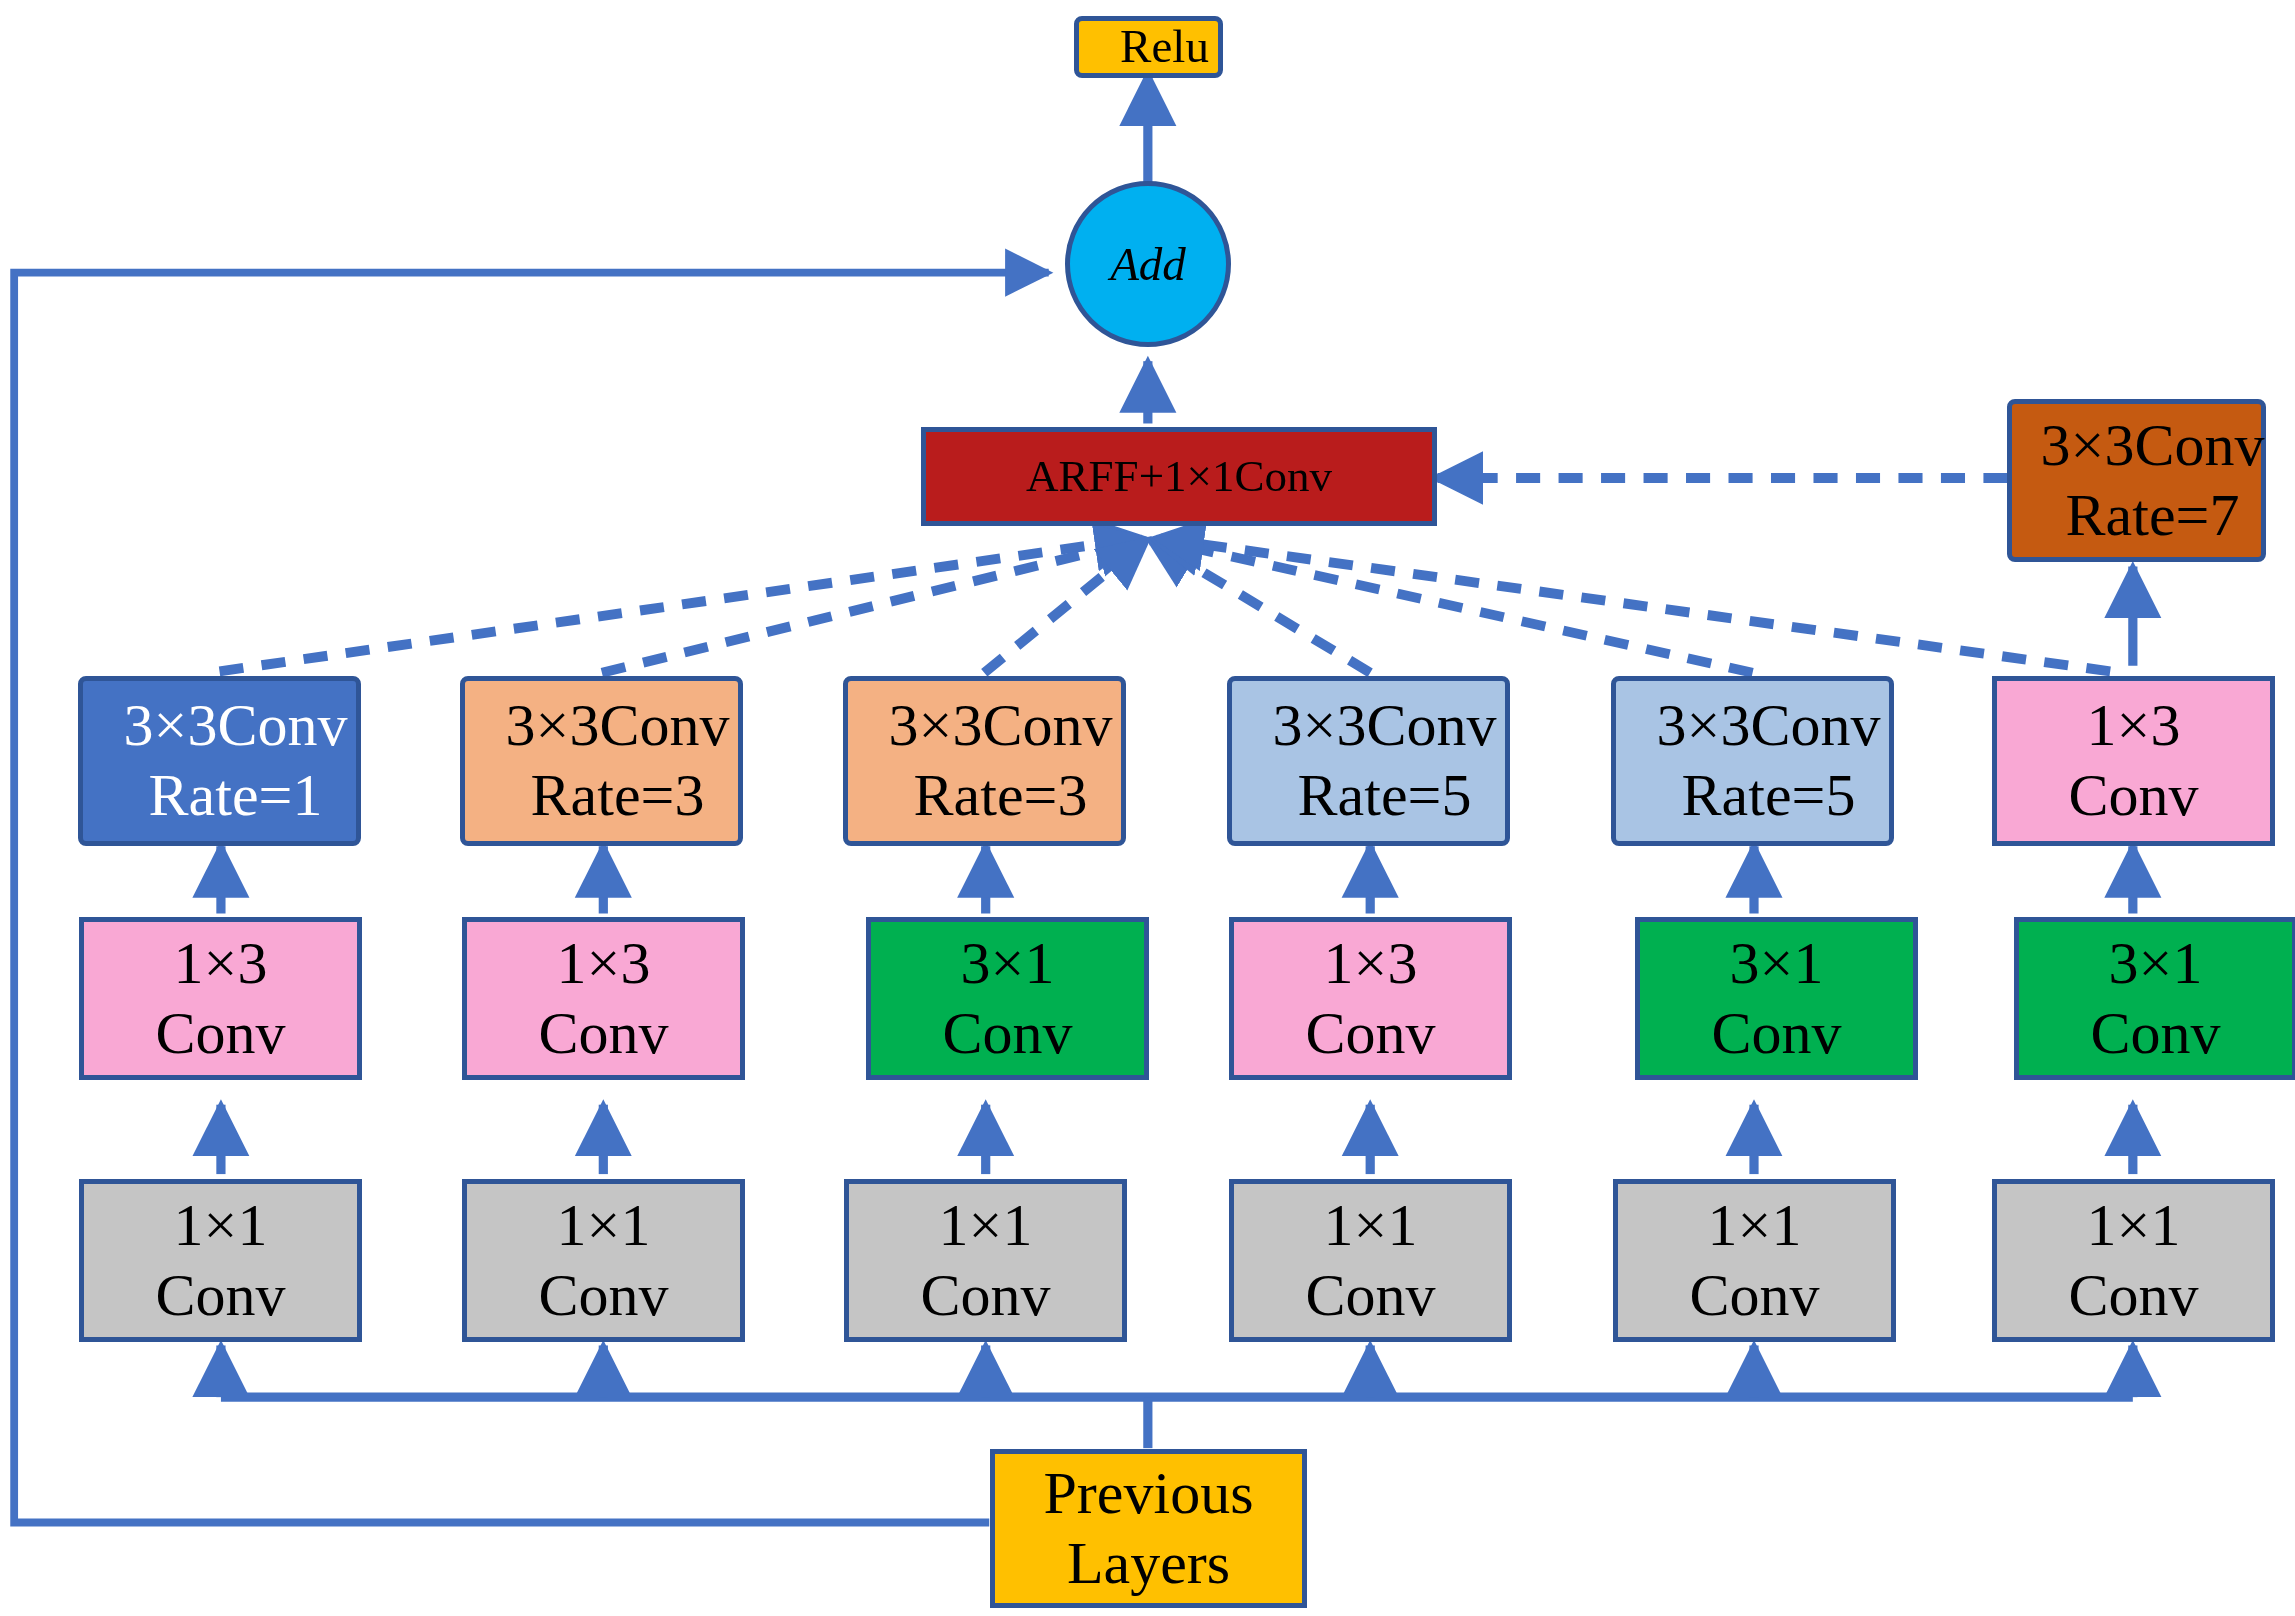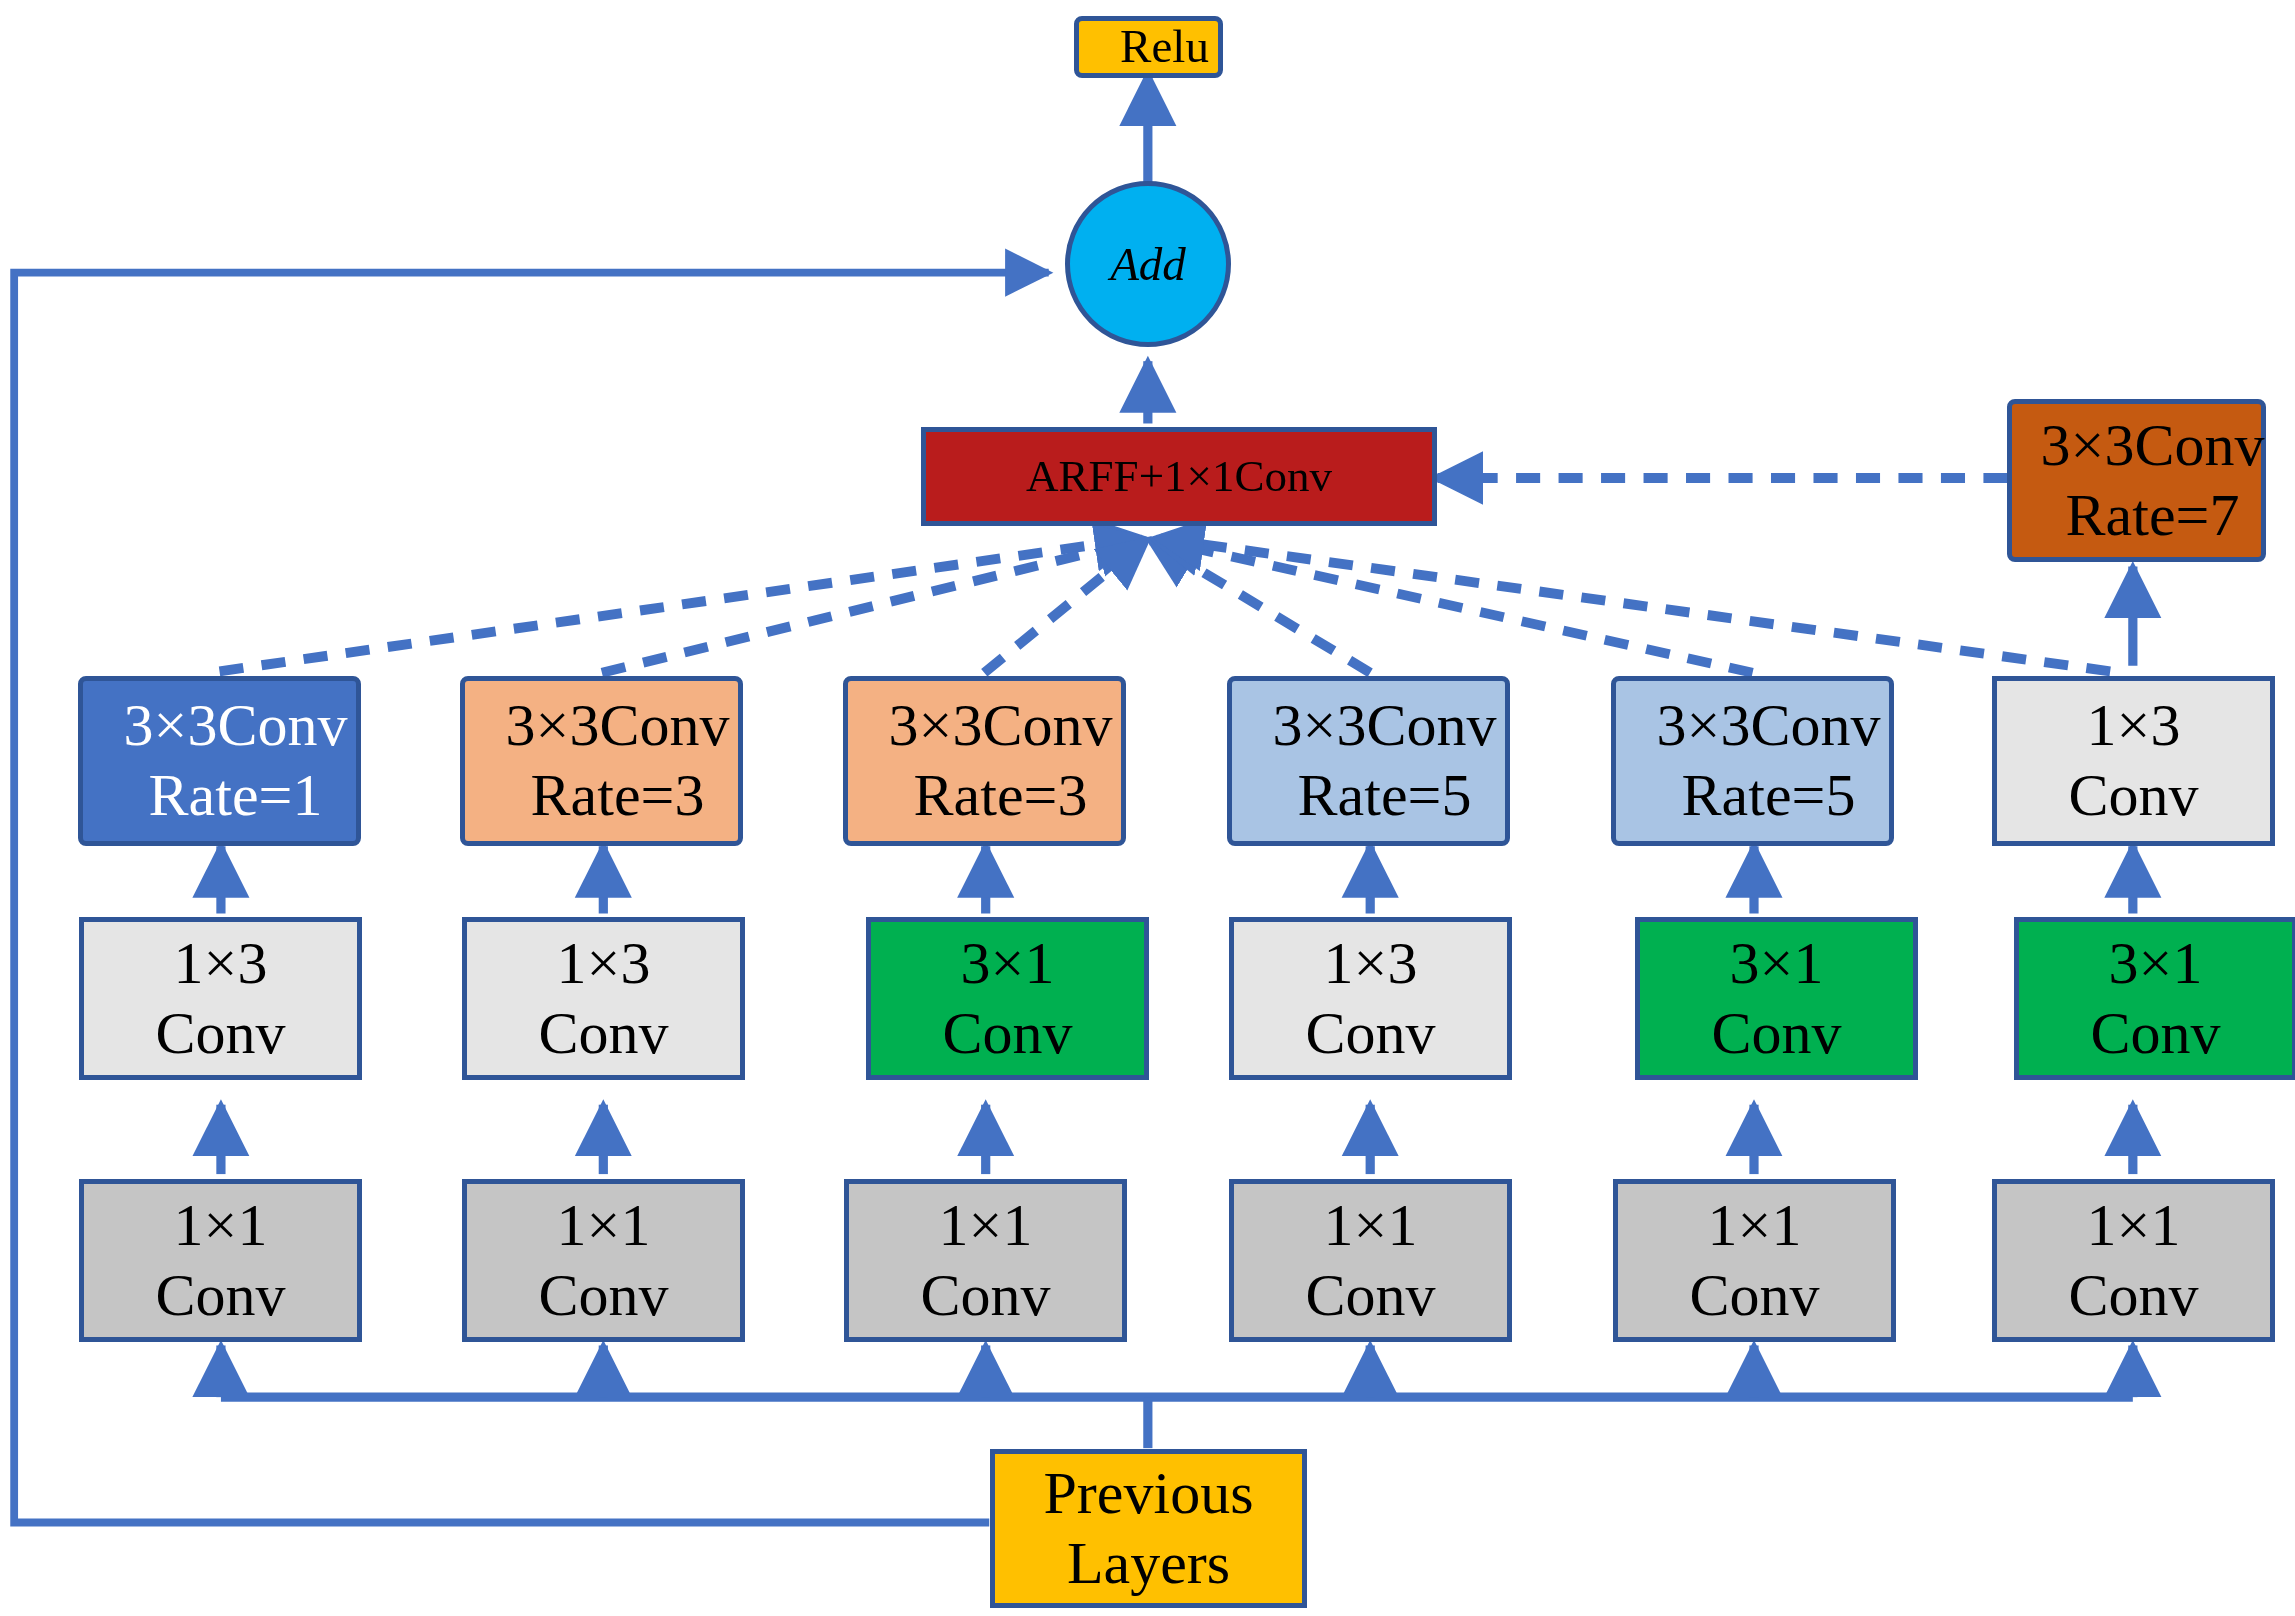--- a/index.html
+++ b/index.html
@@ -45,21 +45,21 @@
   .sharp         { border-radius: 0; }
   .circle        { border-radius: 50%; border-width: 5.7px; font-style: italic; }
 
   .fill-gold     { background: #FFC000; }
   .fill-addblue  { background: #00B0F0; }
   .fill-green-lt { background: #b91c1c; }
   .fill-blue-dk  { background: #4472C4; color: #FFFFFF; }
   .fill-peach    { background: #F4B183; }
   .fill-blue-lt  { background: #A9C4E4; }
   .fill-orange   { background: #C55A11; }
-  .fill-cyan     { background: #e5e5e5; }
+  .fill-cyan     { background: #f9a8d4; }
   .fill-green    { background: #00B050; margin-left: 22px; }
   .fill-gray     { background: #C5C5C5; }
   .fs-62  { font-size: 60px; }
   .fs-64  { font-size: 45px; }
   .fs-66  { font-size: 47px; }
 </style>
 </head>
 <body>
 
 <div id="canvas">

